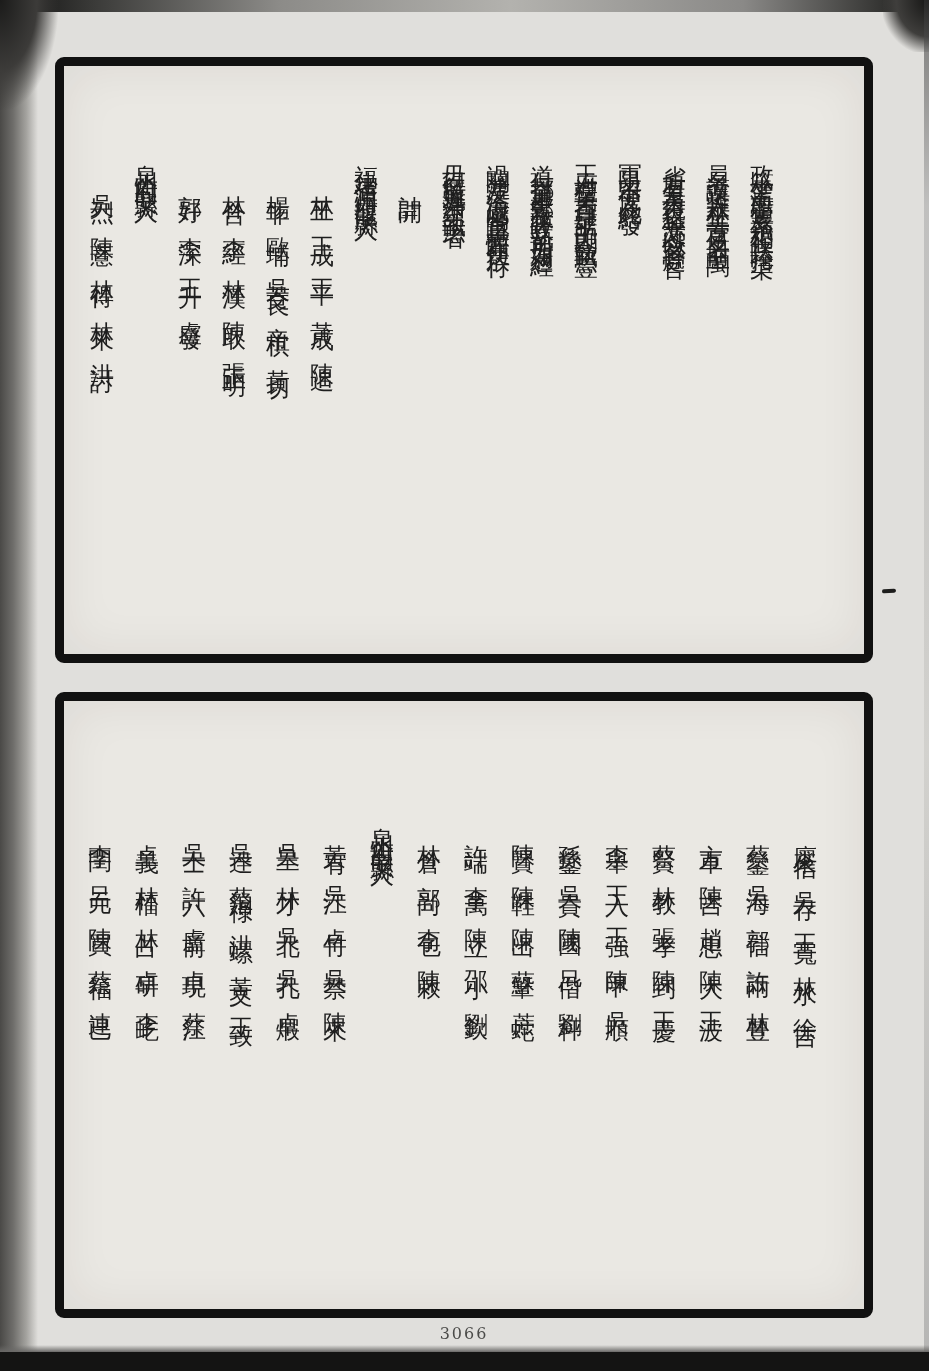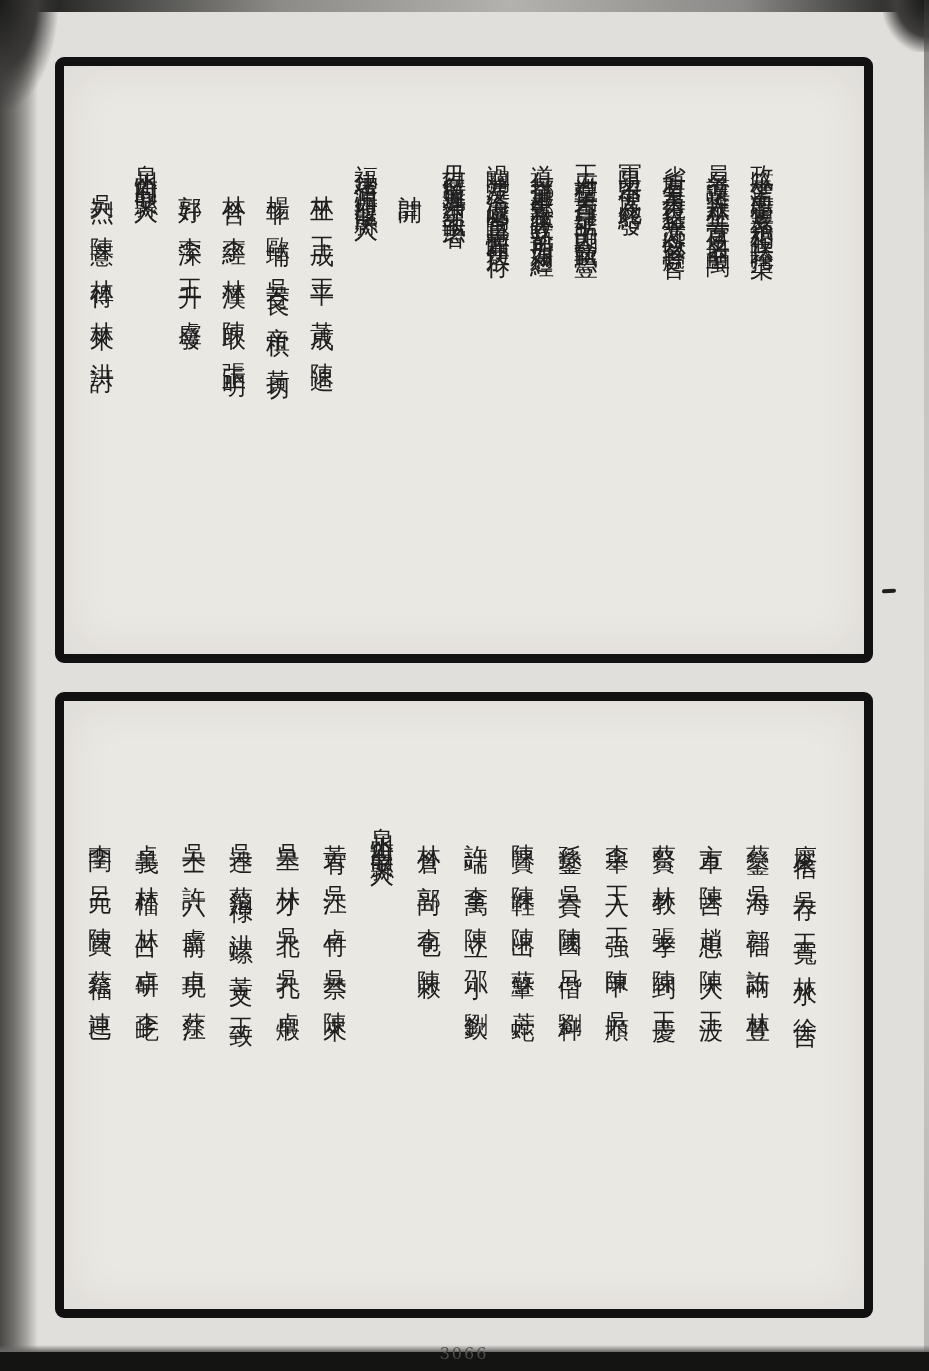--- a/index.html
+++ b/index.html
@@ -37,21 +37,21 @@
   .tp .vtext{padding:80px 40px 16px 16px;font-size:24px;letter-spacing:6px;}
   .bp .vtext{padding:108px 34px 16px 12px;font-size:24px;letter-spacing:6px;}
   .col{margin:0;}
   .tp .col{line-height:44px;}
   .bp .col{line-height:47px;}
   .tp .col.ind{padding-top:30px;}
   .bp .col{padding-top:16px;}
   .bp .col.hdr{padding-top:0;}
 
   .page-number{position:absolute;left:55px;width:818px;top:1324px;text-align:center;
-    font-family:"DejaVu Serif",serif;font-size:16px;color:#4b4b49;letter-spacing:2px;margin-top:20px;}
+    font-family:"DejaVu Serif",serif;font-size:16px;color:#4b4b49;letter-spacing:2px;}
 
   .margin-dash{position:absolute;left:882px;top:589px;width:14px;height:4px;background:#1d1d1c;
     transform:rotate(-4deg);border-radius:2px;}
 </style>
 </head>
 <body>
 
 <div class="scan-left"></div>
 <div class="scan-top"></div>
 <div class="corner-tl"></div>

